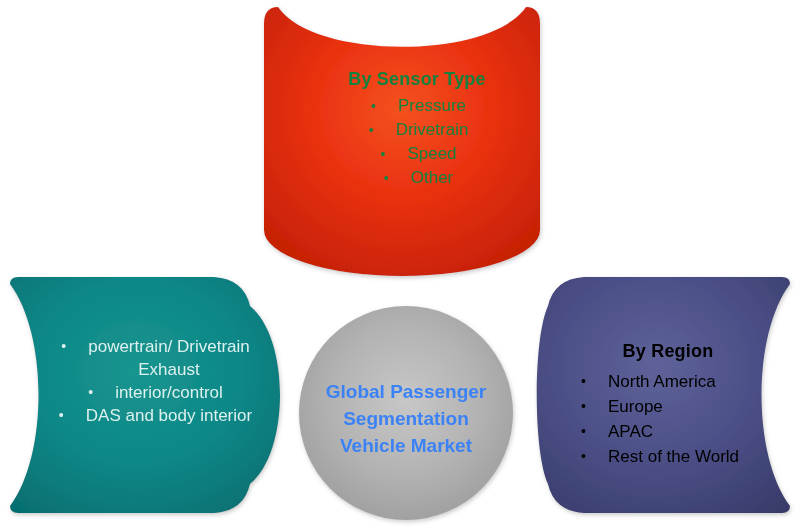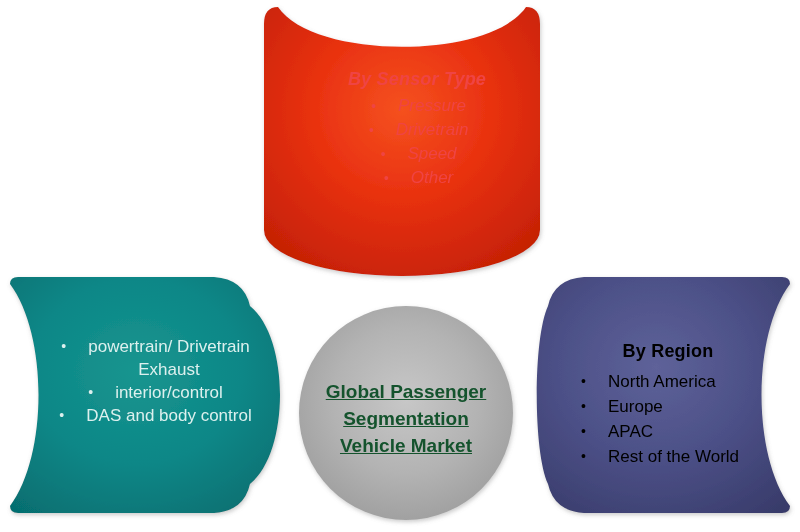--- a/index.html
+++ b/index.html
@@ -14,39 +14,39 @@
   .shapes { position: absolute; left: 0; top: 0; }
 
   .card { position: absolute; text-align: center; }
   .card-title { font-weight: 700; font-size: 18px; letter-spacing: 0.2px; }
   .item-row { position: relative; font-size: 17px; }
   .item-text { position: relative; display: inline-block; }
   .bullet { position: absolute; left: -27px; top: 0; font-size: 14px; }
   .shifted { transform: translateX(15px); }
 
   
-  .card-sensor { left: 267px; top: 68px; width: 300px; color: #ef4444; font-style: italic; }
+  .card-sensor { left: 267px; top: 68px; width: 300px; color: #15803d; }
   .card-sensor .card-title { line-height: 22px; margin-bottom: 4px; }
   .card-sensor .item-row { line-height: 24px; }
 
   
   .card-app { left: 30px; top: 335px; width: 248px; color: #dcf0ee; }
   .card-app .card-title { line-height: 23px; margin-bottom: 5px; }
   .card-app .item-row { line-height: 23px; }
 
   
   .card-region { left: 553px; top: 340px; width: 230px; color: #000000; }
   .card-region .card-title { line-height: 23px; margin-bottom: 6px; }
   .card-region .item-row { line-height: 25px; text-align: left; padding-left: 55px; }
 
   
   .circle-label {
     position: absolute; left: 300px; top: 378px; width: 212px;
     text-align: center; font-size: 19px; font-weight: 700;
-    line-height: 27px; color: #14532d; text-decoration: underline;
+    line-height: 27px; color: #3b82f6;
   }
 </style>
 </head>
 <body>
 
 <div class="stage">
 
   <svg class="shapes" width="800" height="532" viewBox="0 0 800 532">
     <defs>
       <radialGradient id="gRed" cx="50%" cy="38%" r="72%">
@@ -125,21 +125,21 @@
     </div>
     <div class="item-row shifted">
       <span class="item-text">
         <span class="bullet">•</span>
         <span>interior/control</span>
       </span>
     </div>
     <div class="item-row shifted">
       <span class="item-text">
         <span class="bullet">•</span>
-        <span>DAS and body control</span>
+        <span>DAS and body interior</span>
       </span>
     </div>
   </div>
 
   <div class="card card-region">
     <div class="card-title">By Region</div>
     <div class="item-row">
       <span class="item-text">
         <span class="bullet">•</span>
         <span>North America</span>

